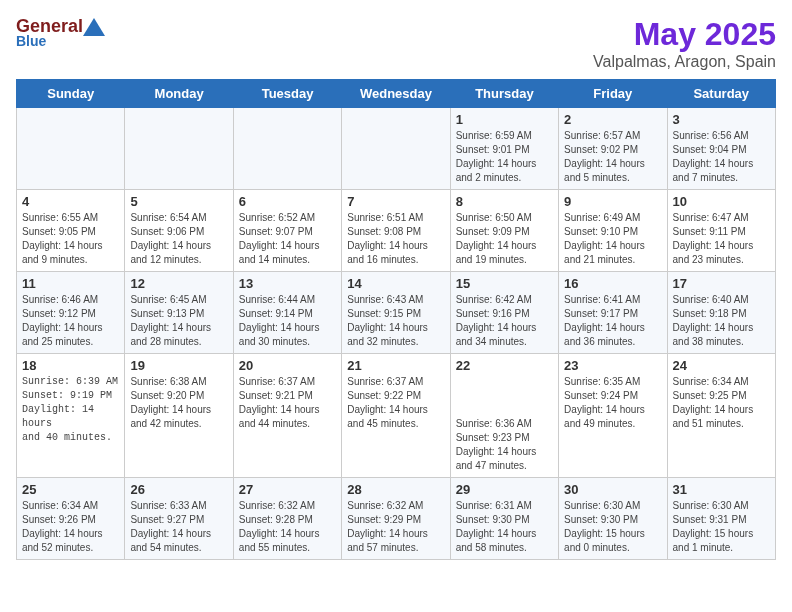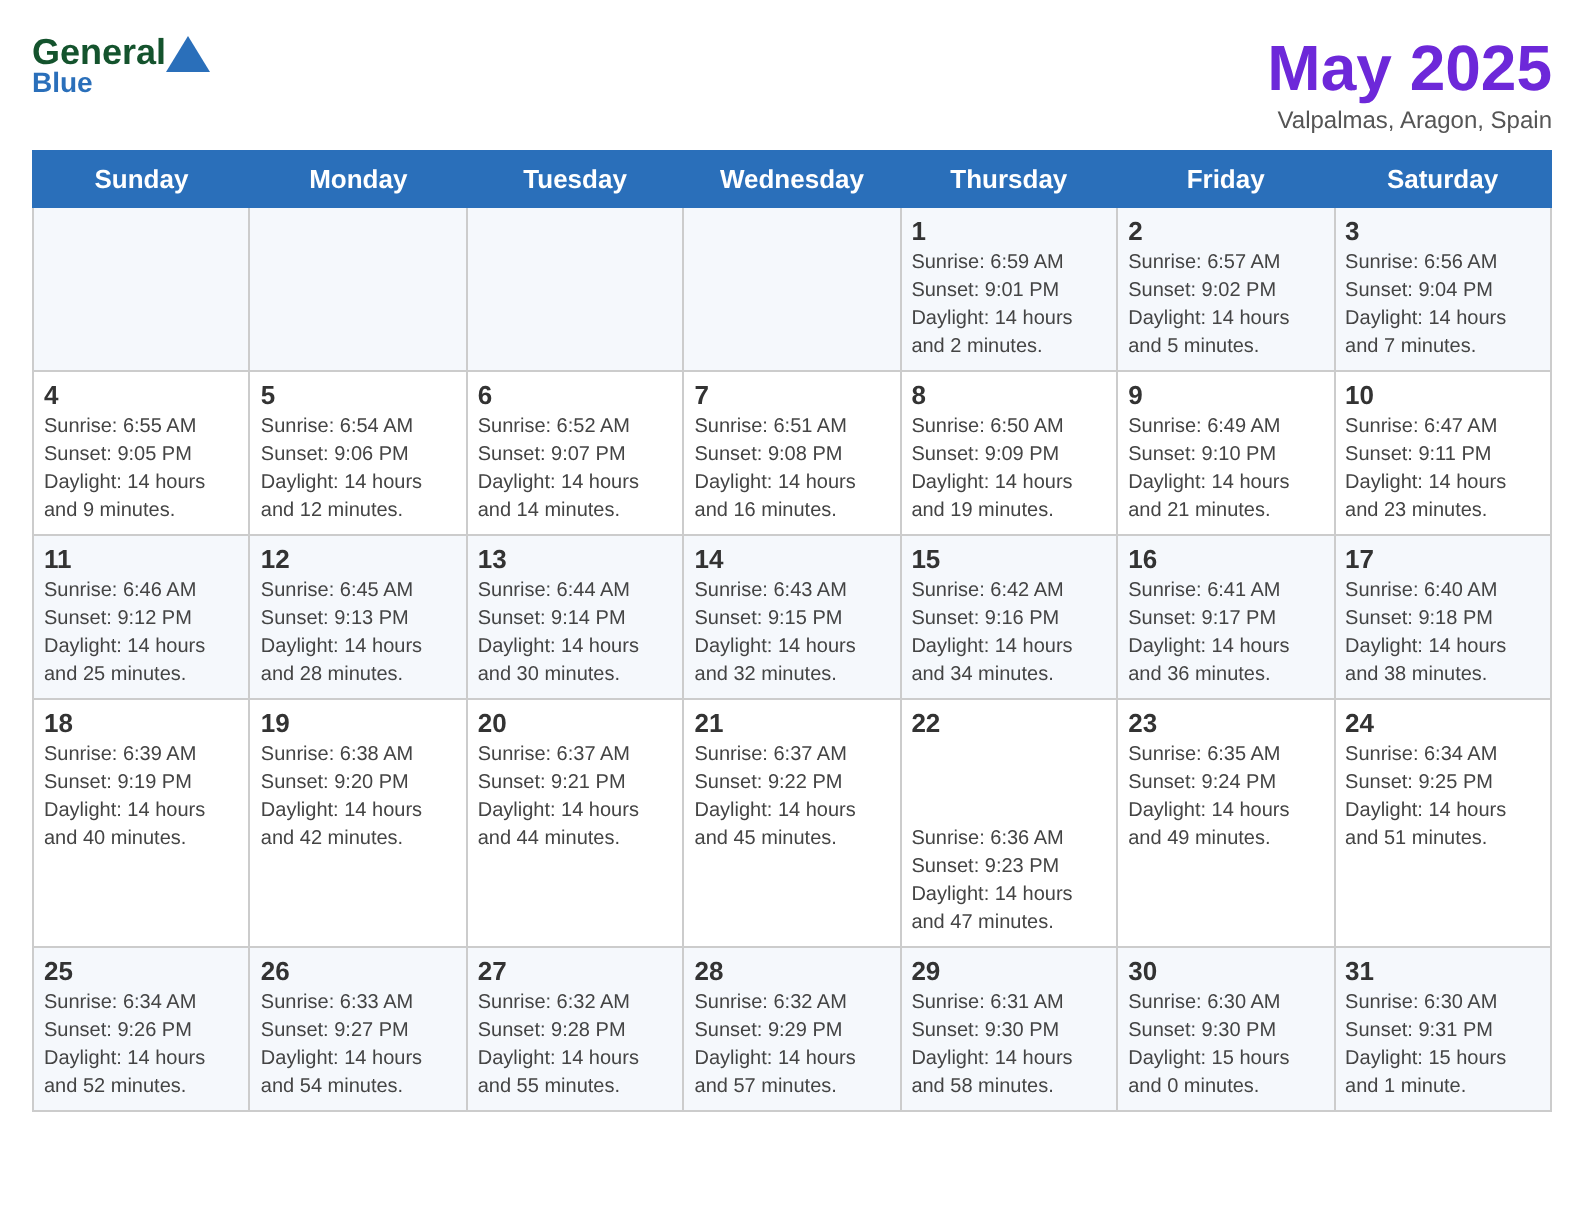--- a/index.html
+++ b/index.html
@@ -17,37 +17,37 @@
       margin-bottom: 8px;
     }
     .logo {
       display: flex;
       align-items: center;
       gap: 2px;
     }
     .logo-text-general {
       font-size: 18px;
       font-weight: bold;
-      color: #14532d;
+      color: #7f1d1d;
     }
     .logo-text-blue {
       font-size: 14px;
       font-weight: bold;
       color: #2a6fba;
     }
     .title-section {
       text-align: right;
     }
     .main-title {
       font-size: 32px;
       font-weight: bold;
       color: #6d28d9;
     }
     .subtitle {
-      font-size: 12px;
+      font-size: 16px;
       color: #555;
     }
     table {
       width: 100%;
       border-collapse: collapse;
       font-size: 11px;
     }
     thead tr th {
       background-color: #2a6fba;
       color: #fff;
@@ -245,21 +245,21 @@
           <span class="day-number">17</span>
           <div class="day-info" style="white-space: pre-line;">Sunrise: 6:40 AM
 Sunset: 9:18 PM
 Daylight: 14 hours
 and 38 minutes.</div>
         </td>
       </tr>
       <tr>
         <td>
           <span class="day-number">18</span>
-          <div class="day-info" style="white-space: pre-line;">Sunrise: 6:39 AM
+          <div class="day-info" style="white-space: pre-line; font-family: Liberation Mono, monospace;">Sunrise: 6:39 AM
 Sunset: 9:19 PM
 Daylight: 14 hours
 and 40 minutes.</div>
         </td>
         <td>
           <span class="day-number">19</span>
           <div class="day-info" style="white-space: pre-line;">Sunrise: 6:38 AM
 Sunset: 9:20 PM
 Daylight: 14 hours
 and 42 minutes.</div>

